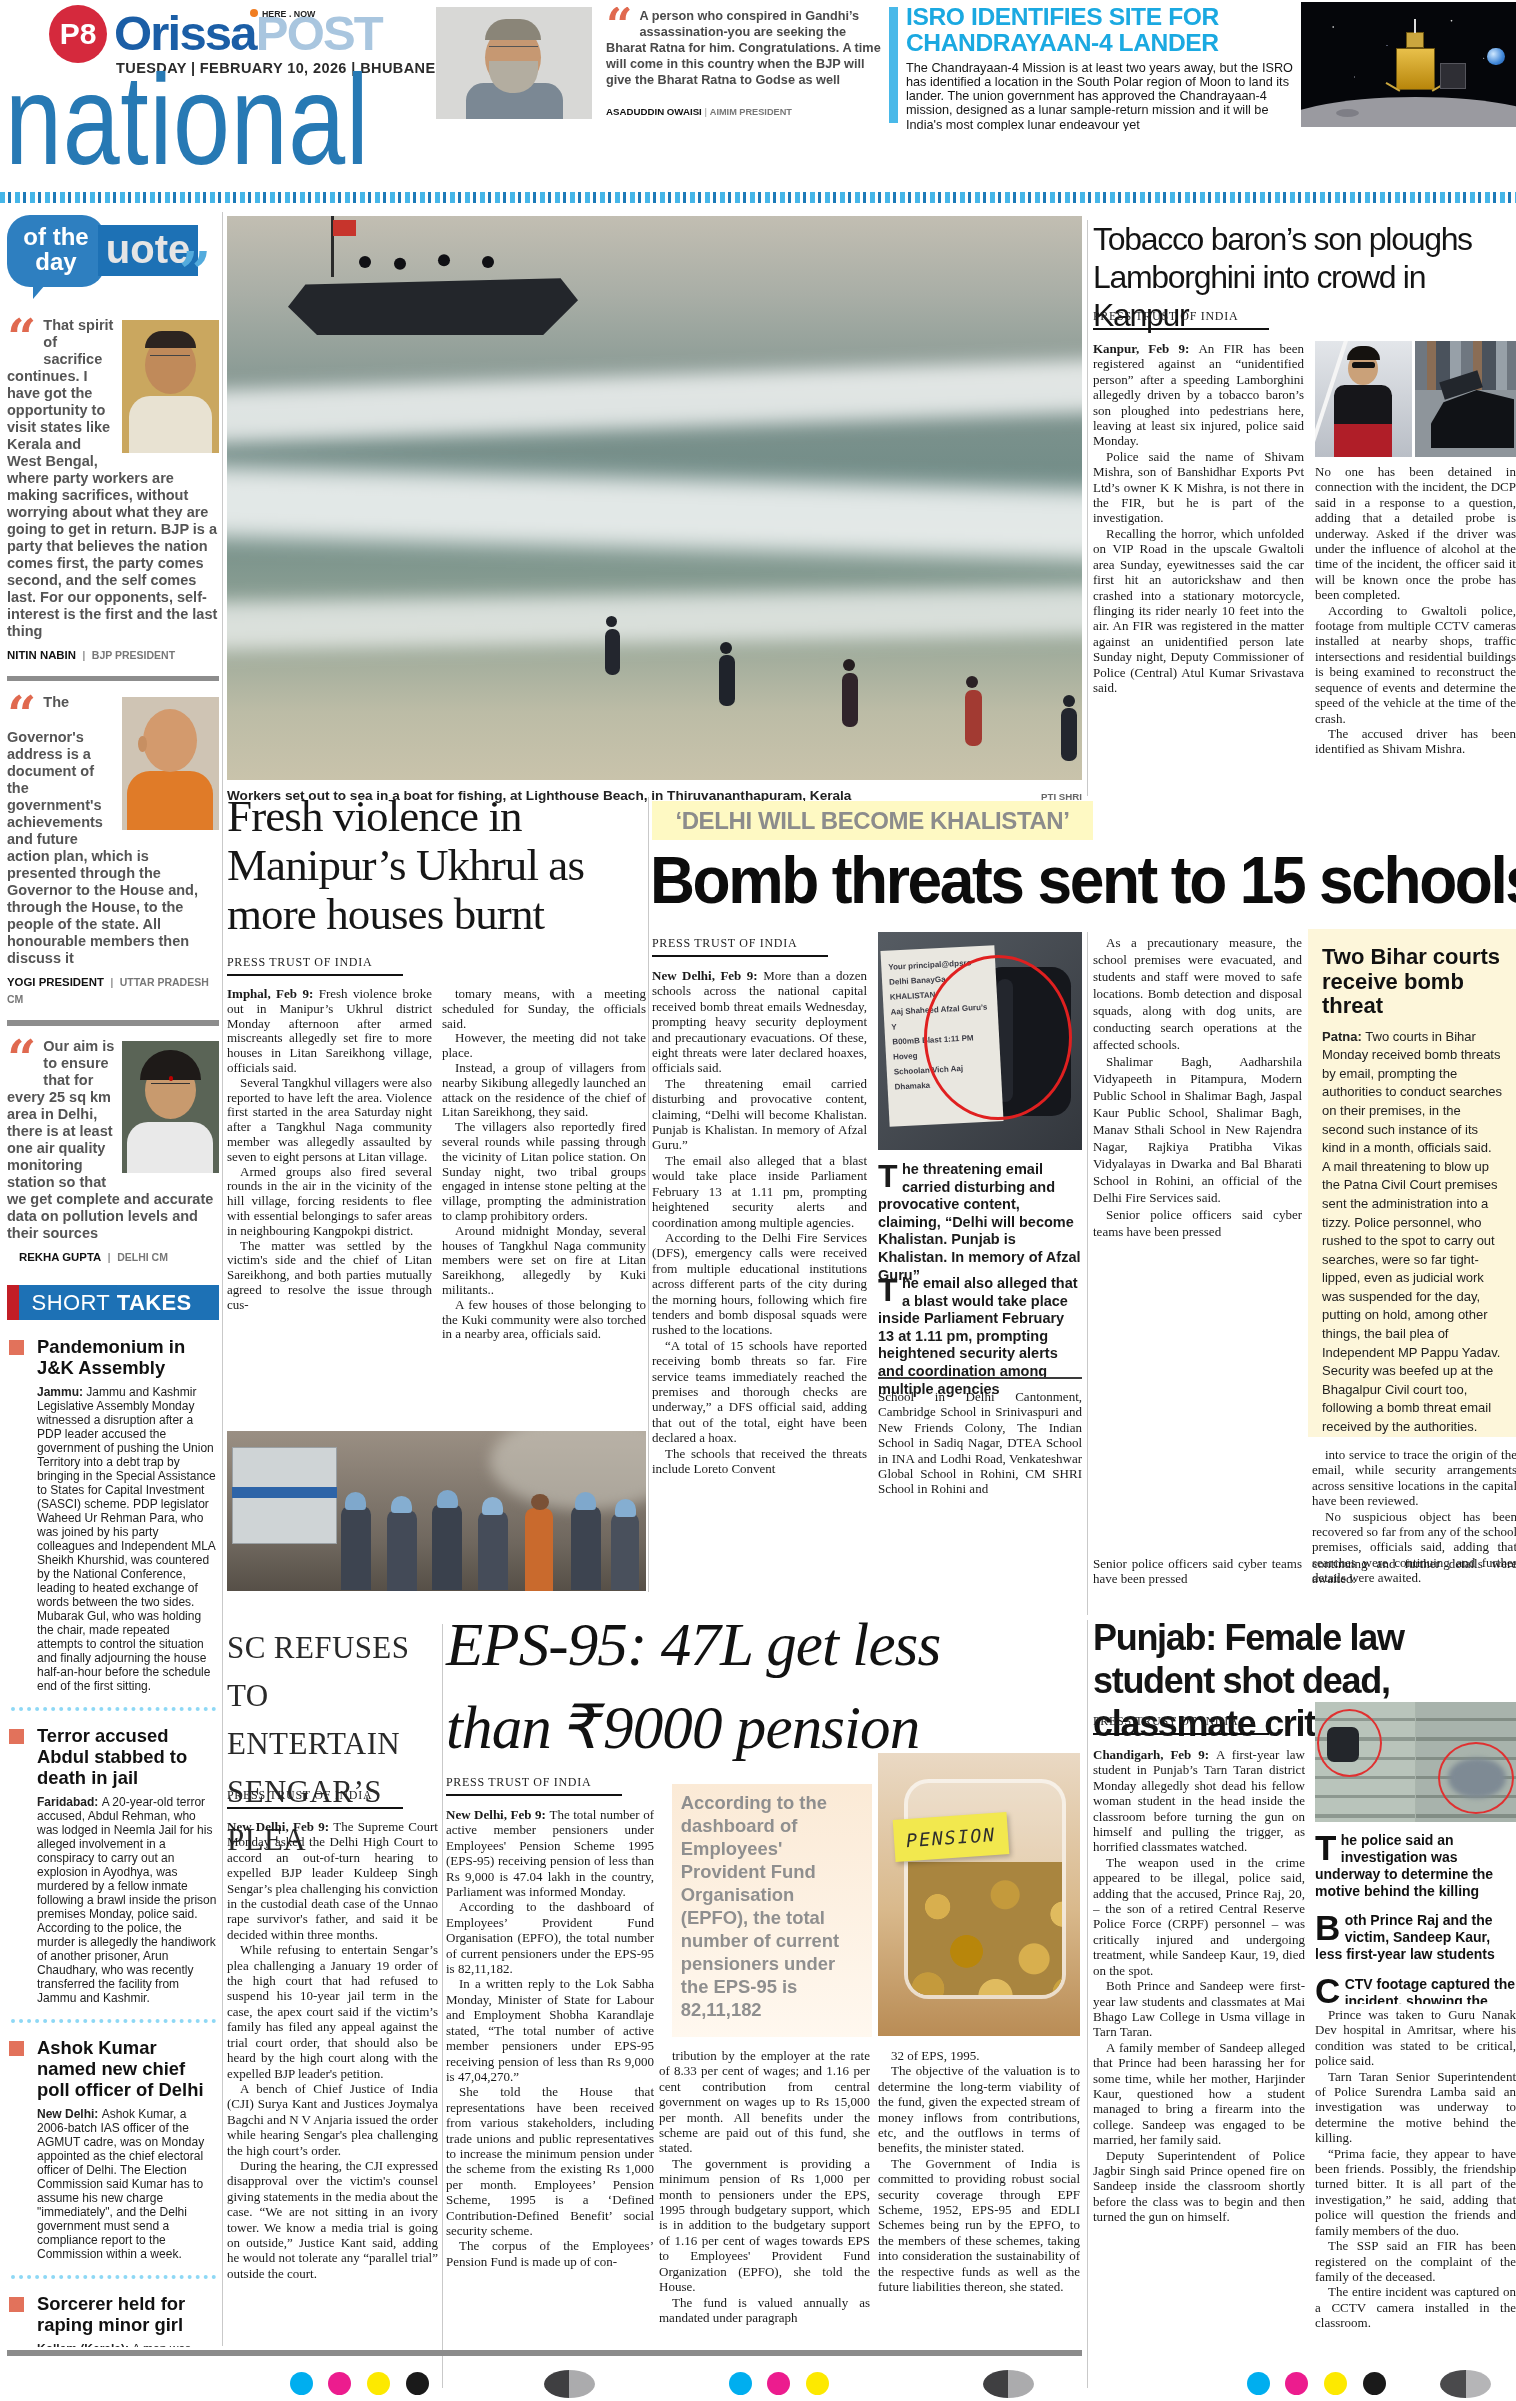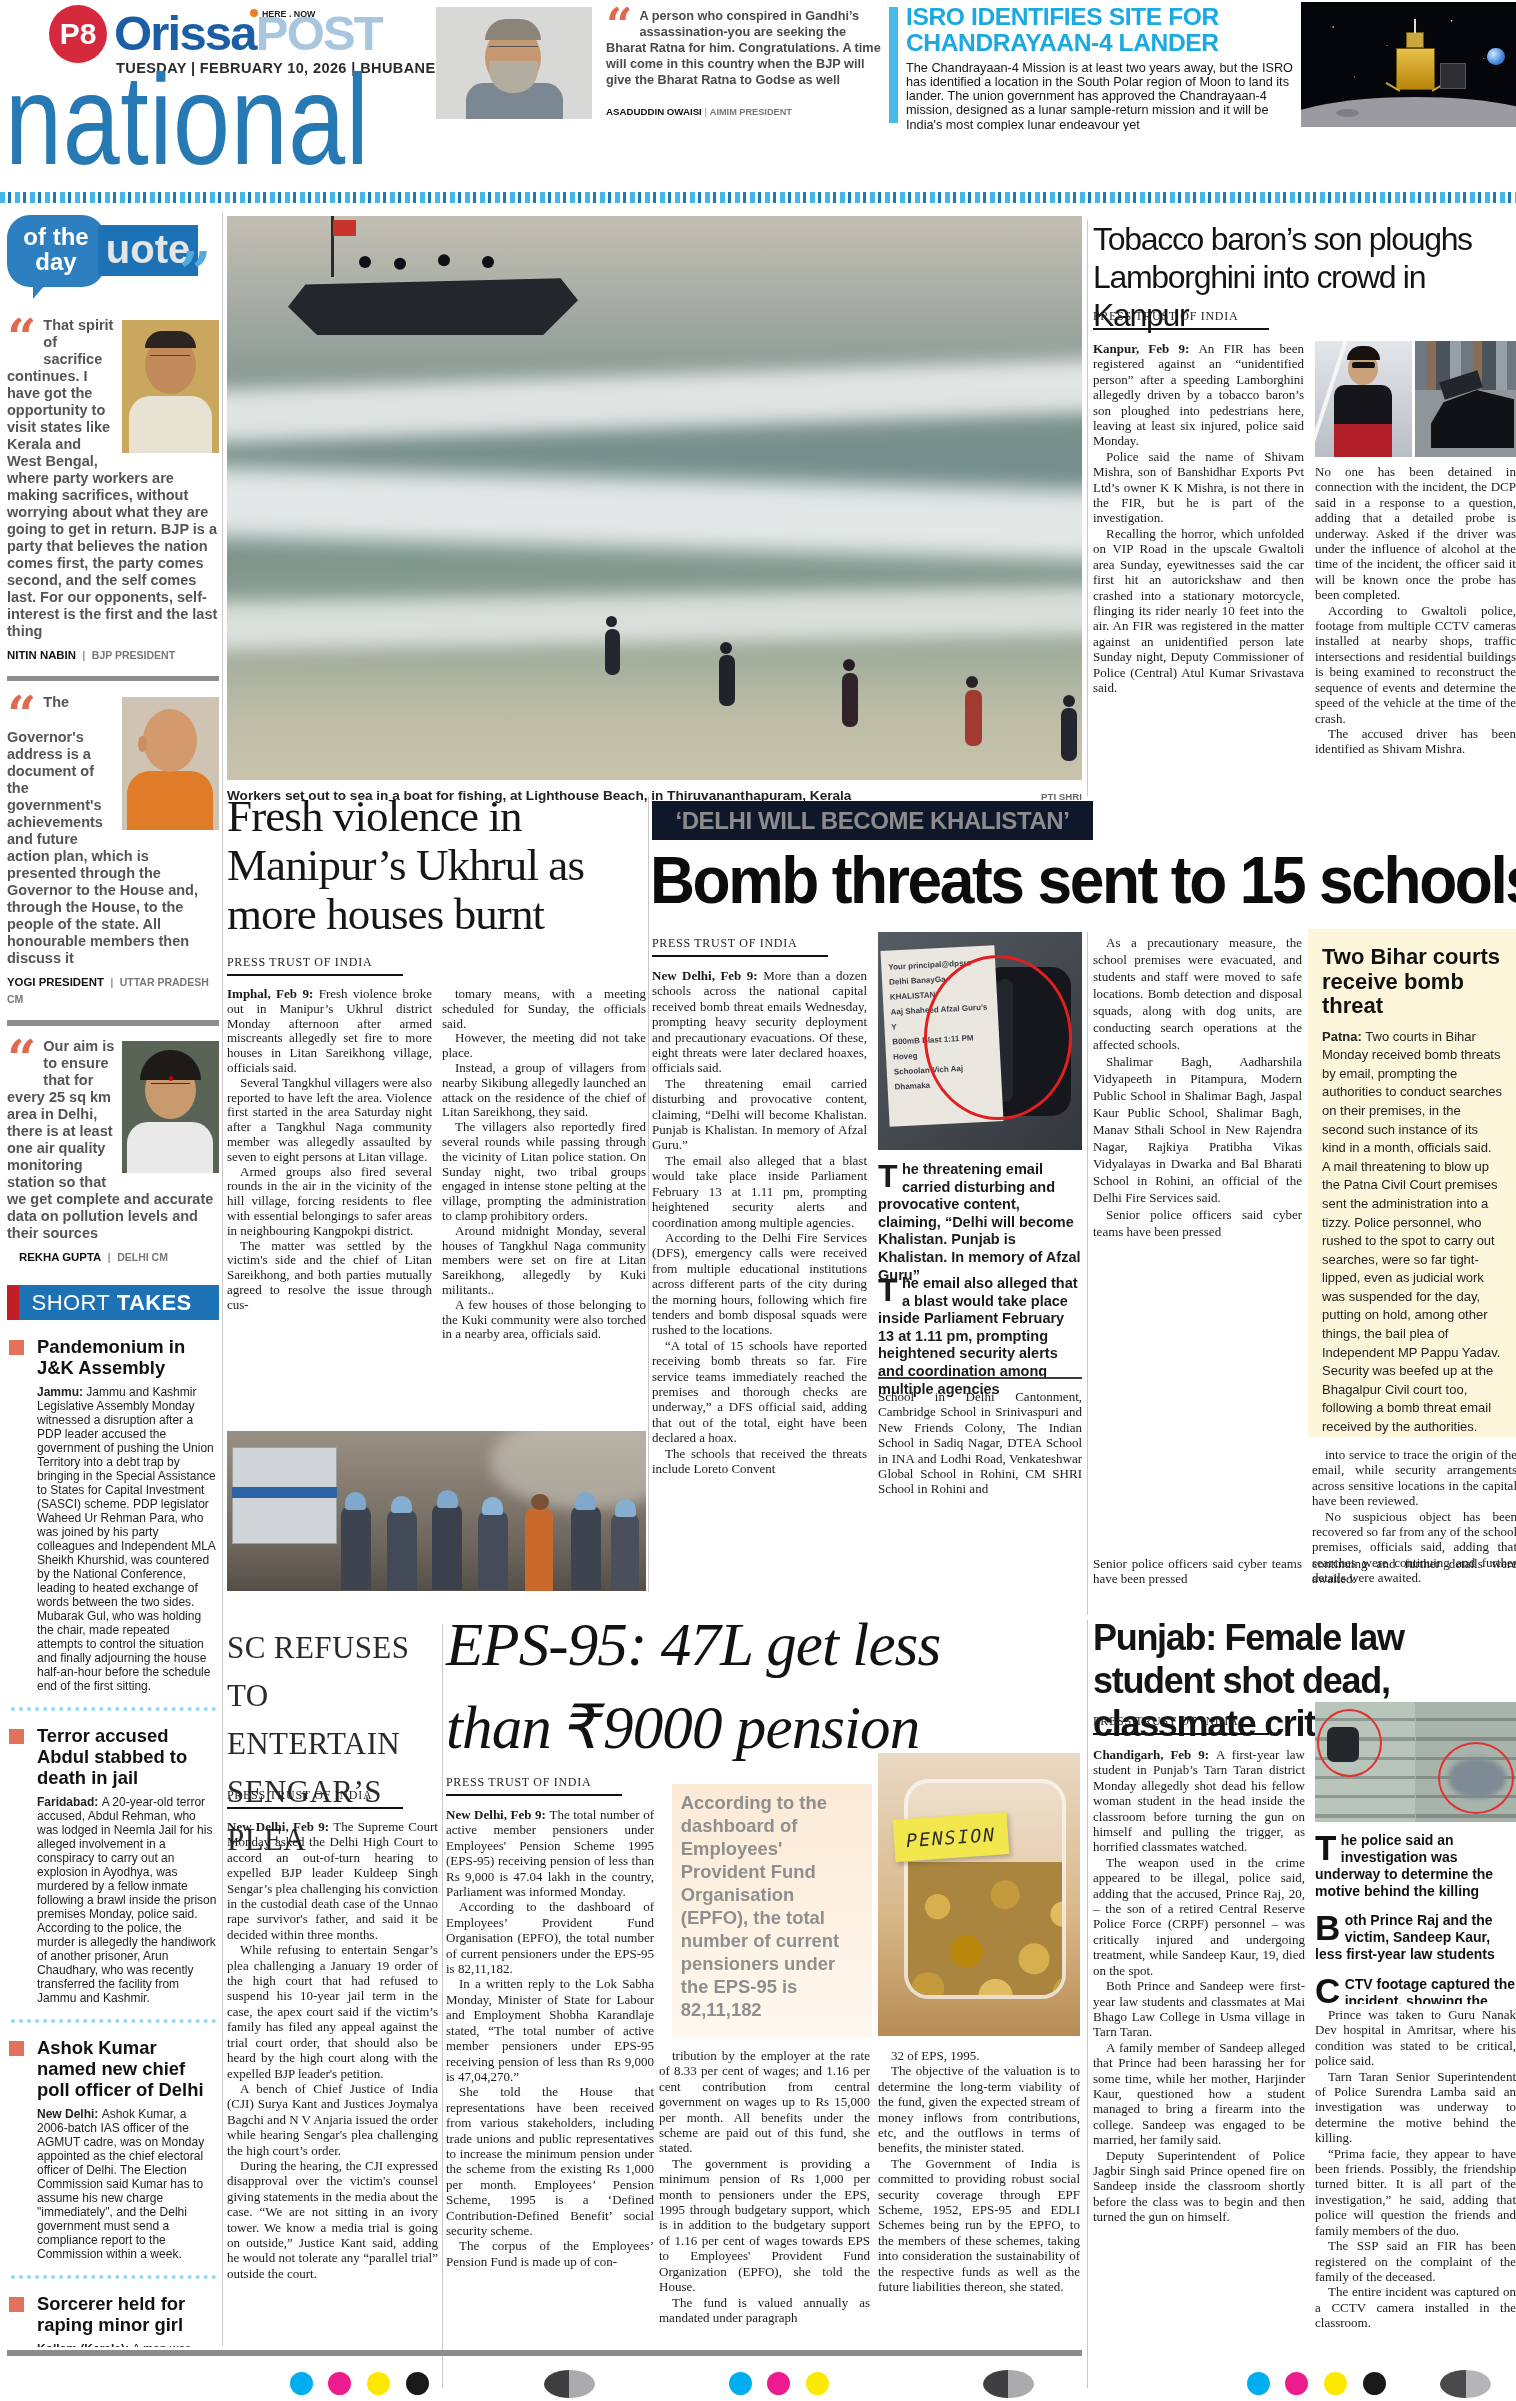--- a/index.html
+++ b/index.html
@@ -283,21 +283,21 @@
       <div class="abs" style="left:141px;top:5.3px;width:21px;height:17.6px;border-radius:10.5px 10.5px 3.5px 3.5px;background:#8db3d4;"></div>
       <div class="abs" style="left:184px;top:16px;width:28px;height:83px;border-radius:8.8px 8.8px 0 0;background:#c96a2d;"></div>
       <div class="abs" style="left:190px;top:1.8px;width:17.6px;height:16px;border-radius:50%;background:#7a5136;"></div>
       <div class="abs" style="left:230px;top:14px;width:30px;height:84px;border-radius:8.8px 8.8px 0 0;background:#3d4450;"></div>
       <div class="abs" style="left:234px;top:0;width:21px;height:17.6px;border-radius:10.5px 10.5px 3.5px 3.5px;background:#7fa8cc;"></div>
       <div class="abs" style="left:270px;top:21px;width:28px;height:77px;border-radius:8.8px 8.8px 0 0;background:#49505c;"></div>
       <div class="abs" style="left:274px;top:7px;width:21px;height:17.6px;border-radius:10.5px 10.5px 3.5px 3.5px;background:#85aed1;"></div>
     </div>
   </div>
 
-  <div class="abs" style="left:652px;top:801px;width:441px;height:39px;background:#0f172a;text-align:center;">
+  <div class="abs" style="left:652px;top:801px;width:441px;height:39px;background:#fef9c3;text-align:center;">
     <span data-bind="bomb.kicker" style="font-size:24px;line-height:39px;font-weight:800;color:#8c8c8c;letter-spacing:-0.4px;">‘DELHI WILL BECOME KHALISTAN’</span>
   </div>
   <div class="abs" data-bind="bomb.headline" style="left:650px;top:841px;width:931px;font-size:67px;font-weight:800;letter-spacing:-2.6px;color:#0c0c0c;transform:scaleX(.93);transform-origin:left;white-space:nowrap;font-family:'Liberation Sans',sans-serif;">Bomb threats sent to 15 schools</div>
   <div class="abs byline" data-bind="bomb.byline" style="left:652px;top:936px;">PRESS TRUST OF INDIA</div>
   <div class="abs serifcol" style="left:652px;top:968px;width:215px;height:650px;">
     <p class="lead"><b data-bind="bomb.dateline">New Delhi, Feb 9: </b><span data-bind="bomb.lead">More than a dozen schools across the national capital received bomb threat emails Wednesday, prompting heavy security deployment and precautionary evacuations. Of these, eight threats were later declared hoaxes, officials said.</span></p>
     <div data-bind-list="bomb.col1">
         <p>The threatening email carried disturbing and provocative content, claiming, “Delhi will become Khalistan. Punjab is Khalistan. In memory of Afzal Guru.”</p>
         <p>The email also alleged that a blast would take place inside Parliament February 13 at 1.11 pm, prompting heightened security alerts and coordination among multiple agencies.</p>
         <p>According to the Delhi Fire Services (DFS), emergency calls were received from multiple educational institutions across different parts of the city during the morning hours, following which fire tenders and bomb disposal squads were rushed to the locations.</p>

